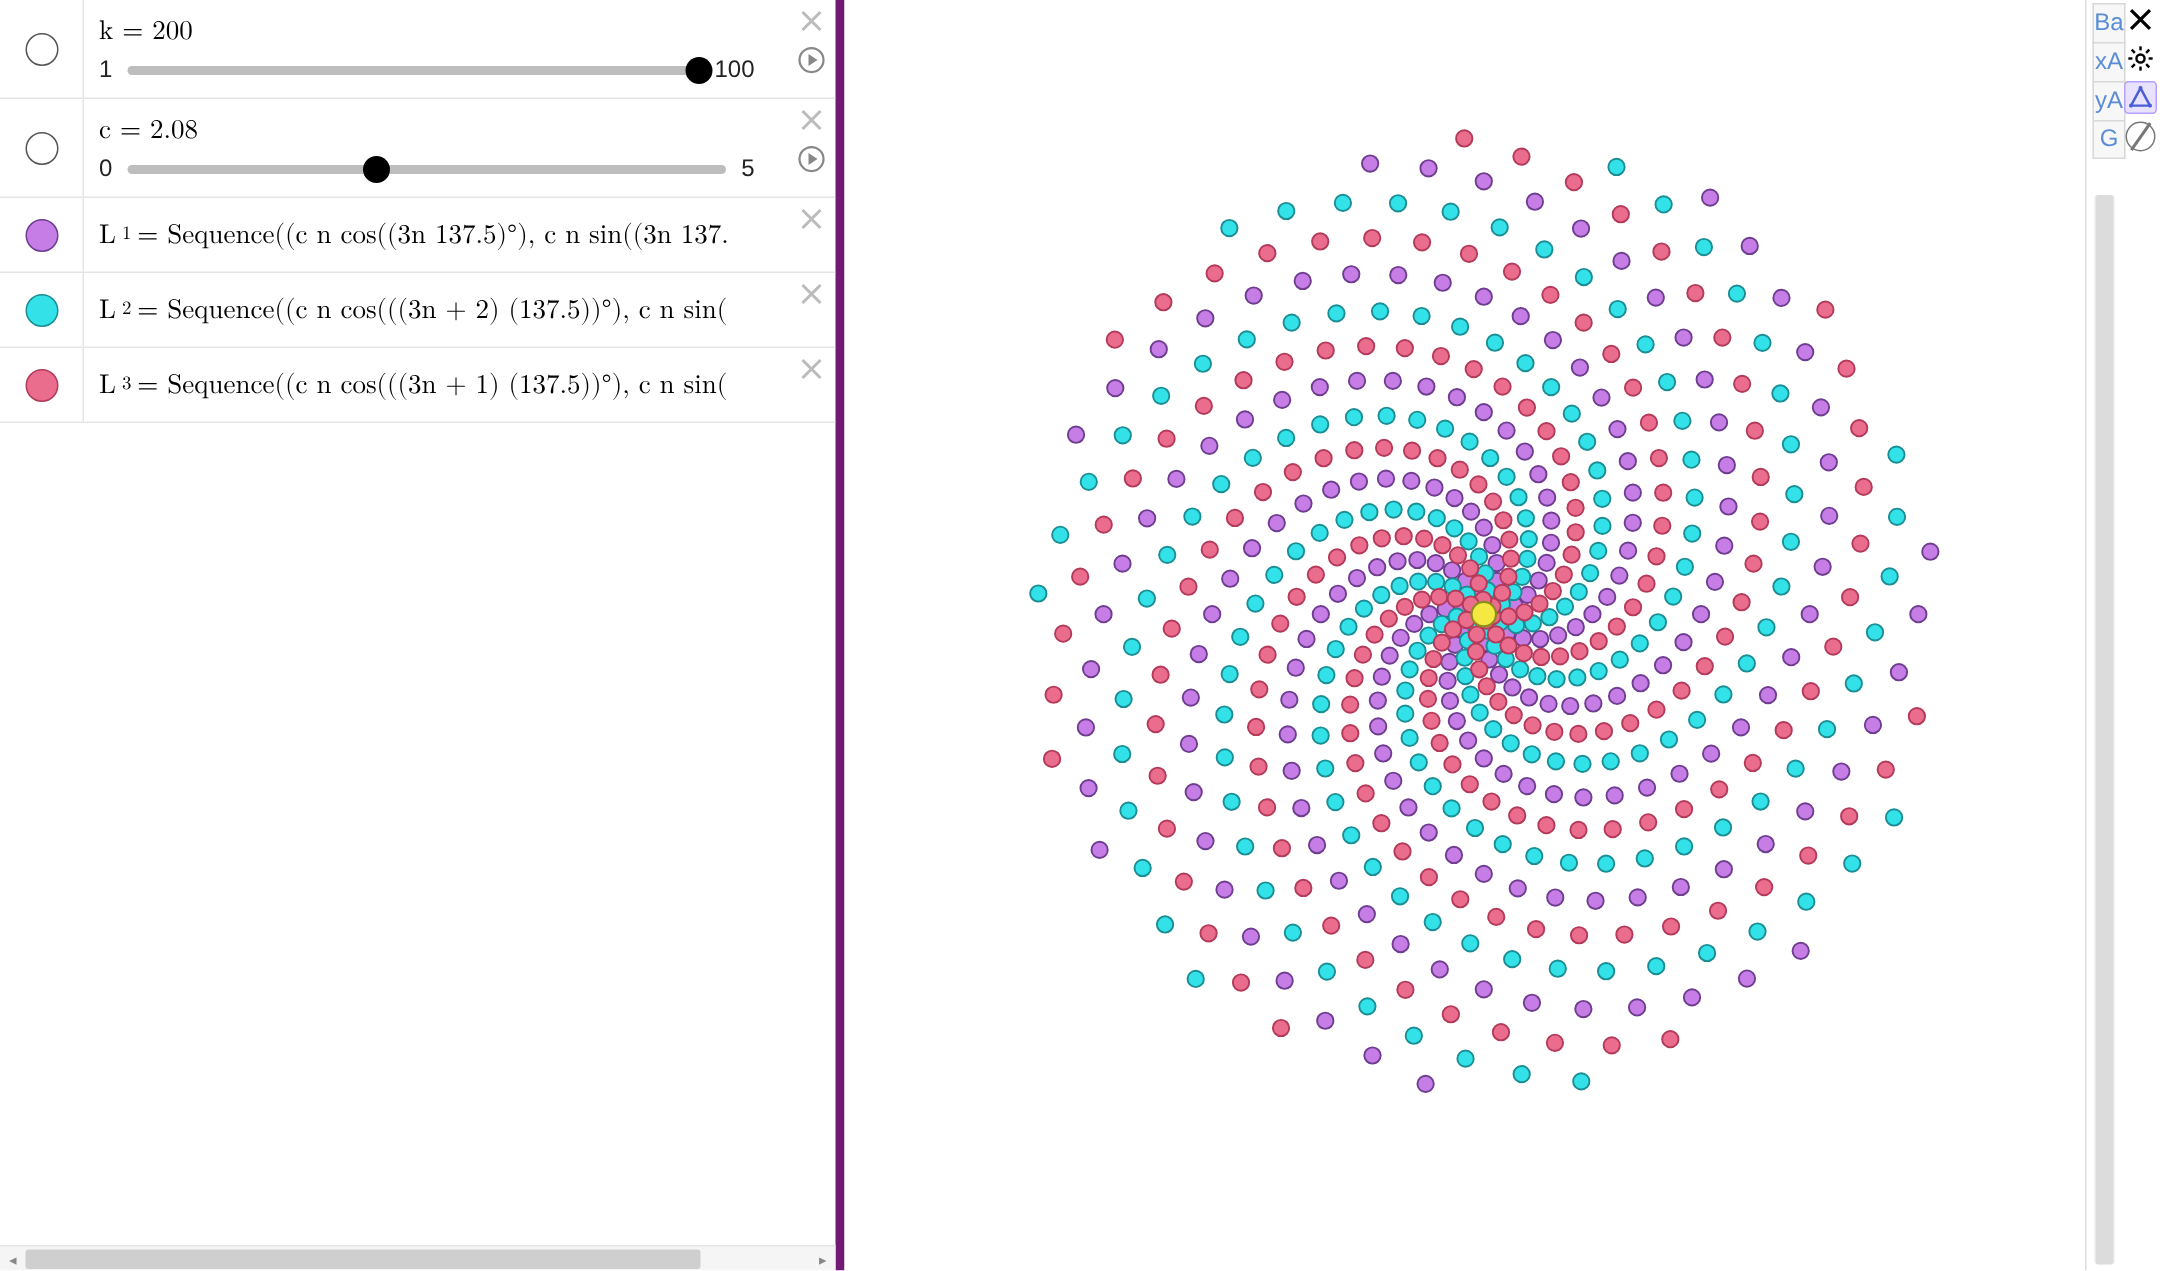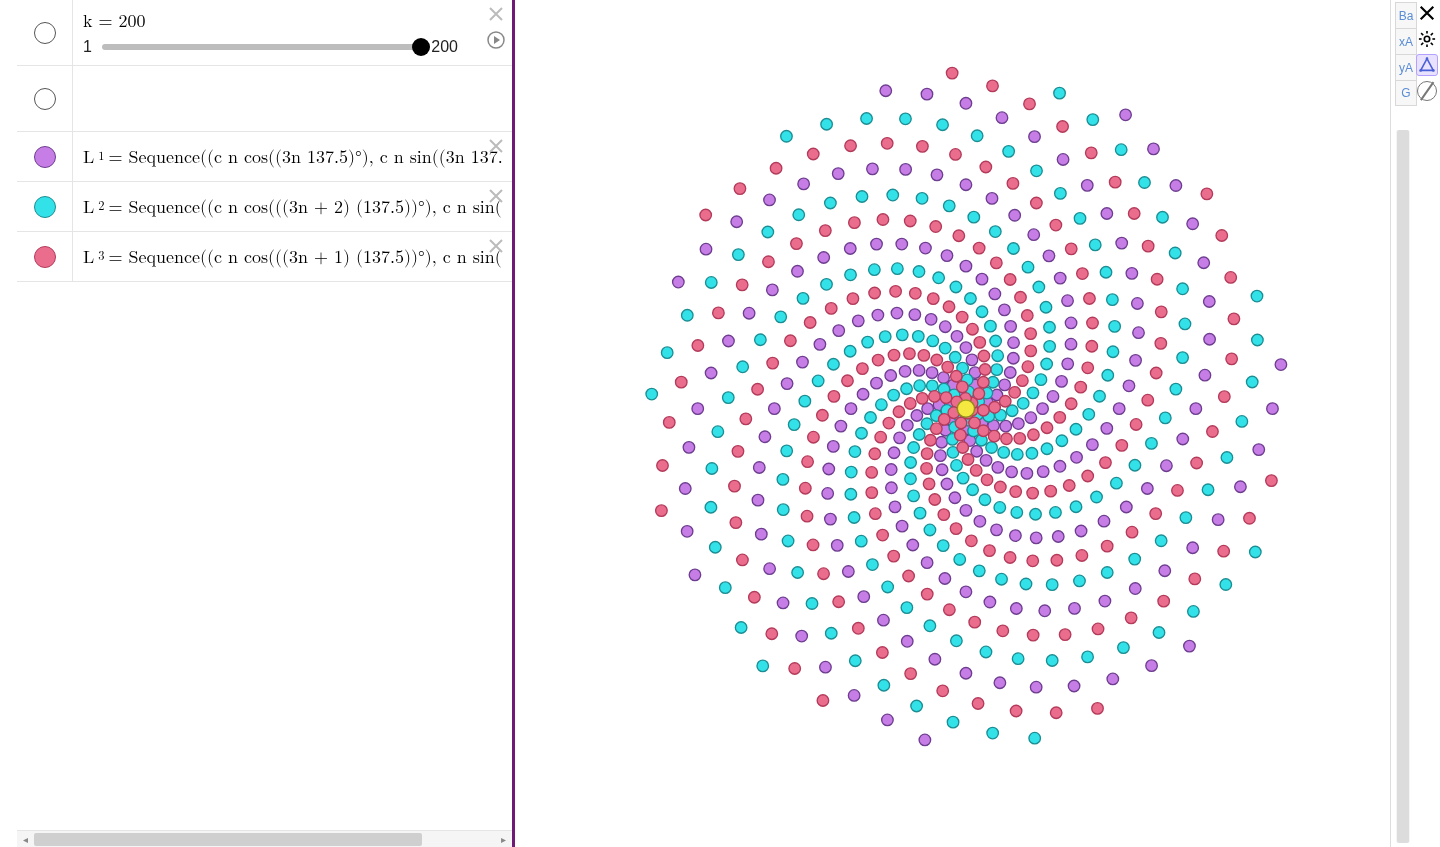--- a/index.html
+++ b/index.html
@@ -8,25 +8,24 @@
     width: 1440px; height: 847px;
     font-family: "Segoe UI", Arial, sans-serif;
     font-size: 16px;
     color: #000;
     background: #fff;
     overflow: hidden;
   }
   .app { display: flex; width: 100%; height: 100%; }
   
   .algebra-panel {
-    width: 498px; height: 100%;
-    border-right: 3px solid #701a75;
+    width: 563px; height: 100%;
+    border-right: 6px solid #701a75;
     display: flex; flex-direction: column;
     position: relative;
-    margin-left: 17px;
   }
   .algebra-list { flex: 1; overflow: hidden; }
   .row {
     display: flex; align-items: stretch;
     border-bottom: 1px solid #e5e5e5;
     position: relative;
     min-height: 50px;
   }
   .row-tall { min-height: 66px; }
   .row-color-cell {
@@ -91,21 +90,21 @@
     width: 50px; min-width:50px; border-left: 1px solid #ddd;
     position: relative;
     background:#fff;
   }
   .side-labels {
     position:absolute; top:2px; left:4px; width:22px;
     display:flex; flex-direction:column;
   }
   .side-label-btn {
     width:22px; height:26px; border:1px solid #d8d8d8; border-bottom:none;
-    font-size:12px; color:#5a8dd6;
+    font-size:16px; color:#5a8dd6;
     display:flex; align-items:center; justify-content:center;
     background:#f7f7f7;
     white-space:nowrap; overflow:hidden;
   }
   .side-label-btn:last-child{border-bottom:1px solid #d8d8d8;}
   .side-controls {
     position:absolute; top:2px; right:2px; width:22px;
     display:flex; flex-direction:column; gap:4px; align-items:center;
   }
   .side-controls .ctl {
@@ -140,21 +139,21 @@
         <div class="row-color-cell">
           <div class="swatch" style="background:#fff;border-color:#555;"></div>
         </div>
         <div class="row-body">
           <div class="label-line">k = 200</div>
           <div class="slider-wrap">
             <span class="slider-min">1</span>
             <div class="slider-track">
               <div class="slider-thumb" style="left:100%;"></div>
             </div>
-            <span class="slider-max">200</span>
+            <span class="slider-max">100</span>
           </div>
           <div class="row-icons">
             <span class="x-icon">
               <svg viewBox="0 0 20 20">
                   <path d="M4 4 L16 16 M16 4 L4 16" stroke="#bbb" stroke-width="2" fill="none"></path>
                 </svg>
             </span>
             <span class="play-icon">
               <svg viewBox="0 0 20 20">
                   <circle cx="10" cy="10" r="8" fill="none" stroke="#888" stroke-width="1.5"></circle>
@@ -162,20 +161,43 @@
                 </svg>
             </span>
           </div>
         </div>
       </div>
 
 
       <div class="row row-tall">
         <div class="row-color-cell">
           <div class="swatch" style="background:#fff;border-color:#555;"></div>
+        </div>
+        <div class="row-body">
+          <div class="label-line">c = 2.08</div>
+          <div class="slider-wrap">
+            <span class="slider-min">0</span>
+            <div class="slider-track">
+              <div class="slider-thumb" style="left:41.6%;"></div>
+            </div>
+            <span class="slider-max">5</span>
+          </div>
+          <div class="row-icons">
+            <span class="x-icon">
+              <svg viewBox="0 0 20 20">
+                  <path d="M4 4 L16 16 M16 4 L4 16" stroke="#bbb" stroke-width="2" fill="none"></path>
+                </svg>
+            </span>
+            <span class="play-icon">
+              <svg viewBox="0 0 20 20">
+                  <circle cx="10" cy="10" r="8" fill="none" stroke="#888" stroke-width="1.5"></circle>
+                  <path d="M8 6 L14 10 L8 14 Z" fill="#888"></path>
+                </svg>
+            </span>
+          </div>
         </div>
       </div>
 
       <div class="row">
         <div class="row-color-cell">
           <div class="swatch" style="background:#c67ee6;border-color:#6e3d90;"></div>
         </div>
         <div class="row-body">
           <div class="label-line" id="L1label">L<sub>1</sub> = Sequence((c n cos((3n 137.5)°), c n sin((3n 137.</div>
           <div class="row-icons">

